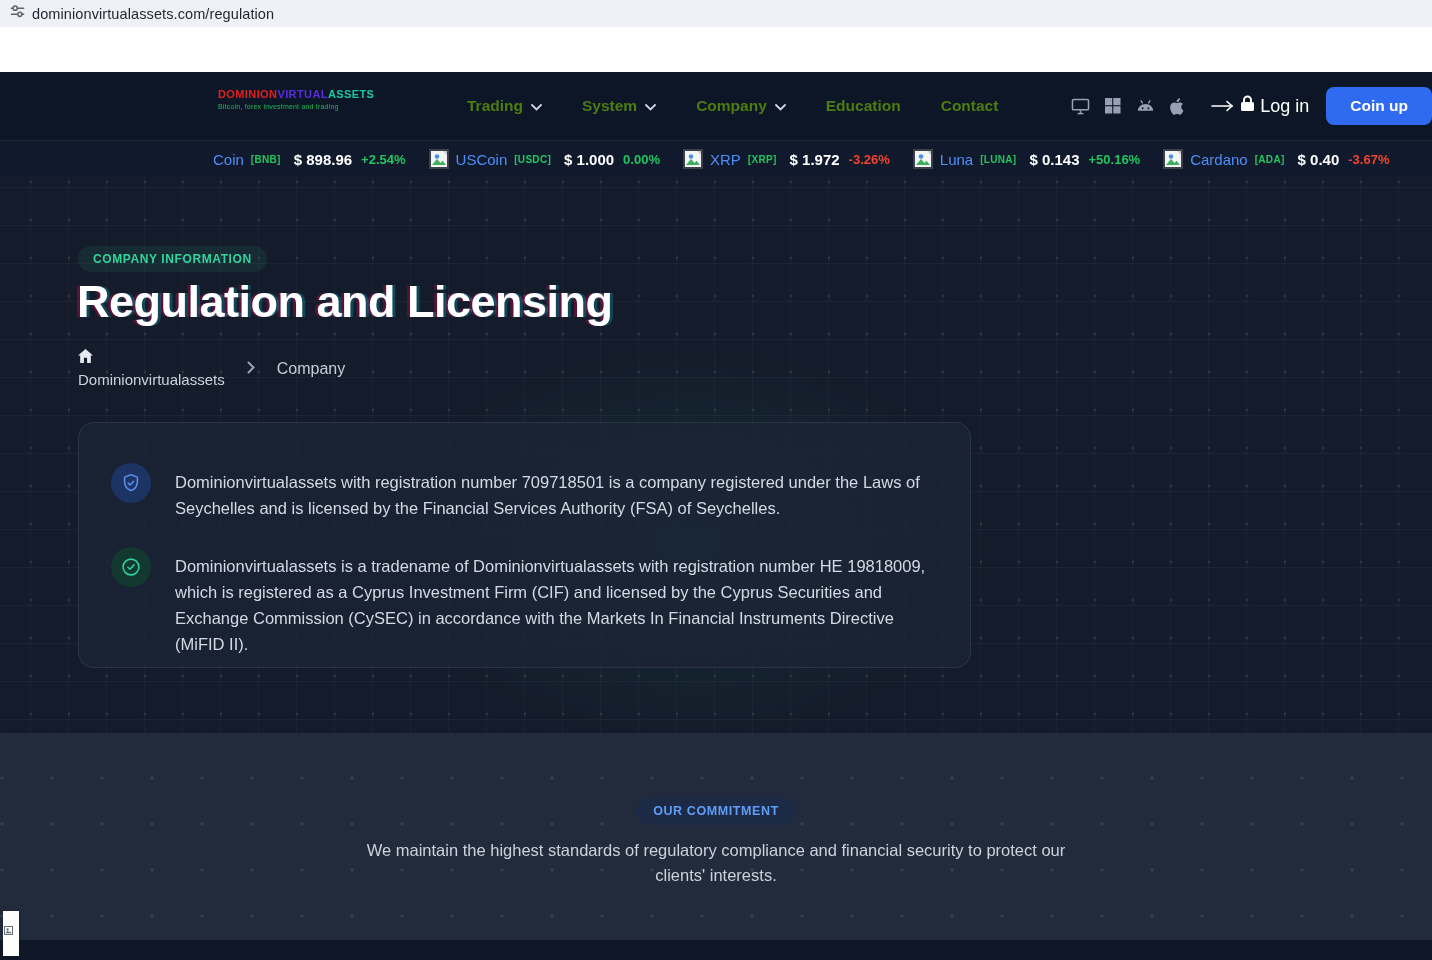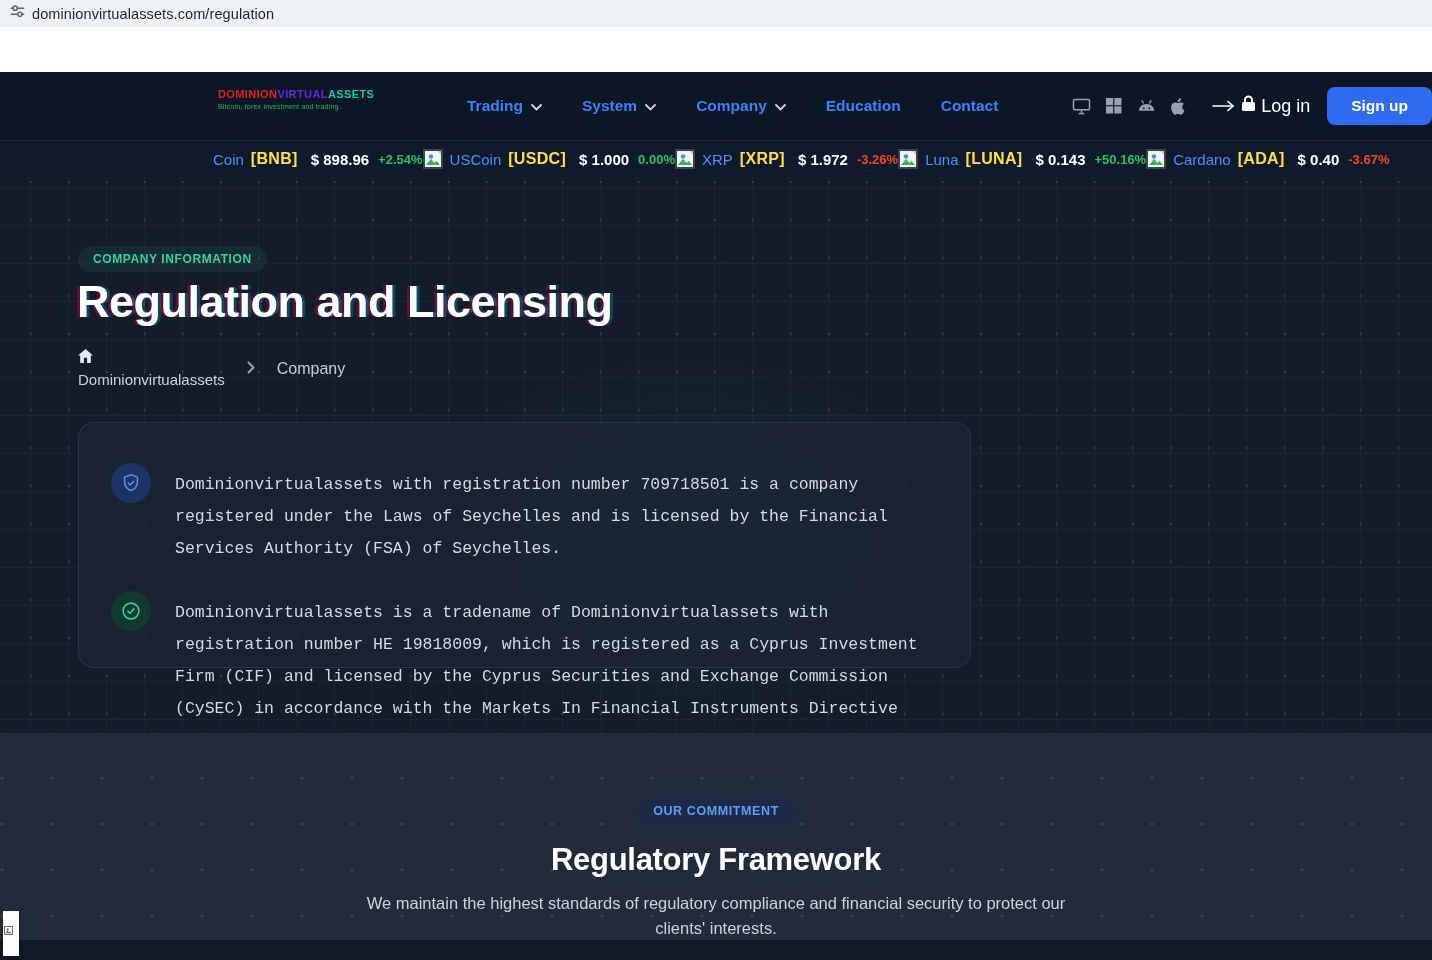--- a/index.html
+++ b/index.html
@@ -21,42 +21,42 @@
   .navbar {
     position:absolute; top:72px; left:0; width:1432px; height:68px;
     background:#0d1626;
   }
   .logo { position:absolute; left:218px; top:16px; cursor:pointer; }
   .logo-line { font-size:11px; font-weight:bold; letter-spacing:.4px; line-height:12px; }
   .logo-p1 { color:#e0201f; } .logo-p2 { color:#5b2be0; } .logo-p3 { color:#17c9a0;text-align:right; }
   .logo-tag { font-size:7px; color:#1db954; margin-top:3px; letter-spacing:.2px; }
 
   .nav-menu { position:absolute; left:467px; top:0; height:68px; display:flex; align-items:center; gap:40px; }
-  .nav-item { display:flex; align-items:flex-start; gap:8px; color:#3b82f6; font-size:15.5px; font-weight:bold; cursor:pointer; }
+  .nav-item { display:flex; align-items:flex-start; gap:8px; color:#4d7c0f; font-size:15.5px; font-weight:bold; cursor:pointer; }
   .nav-item svg { margin-top:2px; }
 
   .nav-right { position:absolute; right:0; top:0; height:68px; display:flex; align-items:center; }
   .plat-icons { display:flex; align-items:center; gap:15px; margin-right:26px; }
   .plat-icons svg { display:block; }
   .login { display:flex; align-items:center; gap:5px; color:#fff; font-size:18px; cursor:pointer; margin-right:17px; }
   .signup-btn {
     height:38px; padding:0 24px; background:#2e6bf0; color:#fff; font-size:15.5px; font-weight:bold;
     border:none; border-radius:8px; cursor:pointer; display:flex; align-items:center;
   }
 
   
   .ticker {
     position:absolute; top:140px; left:0; width:1432px; height:37px;
     background:#111a2c; border-top:1px solid rgba(255,255,255,.055);
-    display:flex; align-items:center; padding-left:213px; overflow:hidden; white-space:nowrap;
+    display:flex; align-items:center; gap:23px; padding-left:213px; overflow:hidden; white-space:nowrap;
   }
   .t-item { display:flex; align-items:center; gap:7px; flex:none; }
   .t-icon { width:20px; height:20px; flex:none; display:block; }
   .t-name { color:#4f8ef7; font-size:15px; }
-  .t-sym  { color:#fde047; font-size:16px; font-weight:bold; letter-spacing:.3px; }
+  .t-sym  { color:#22c55e; font-size:10px; font-weight:bold; letter-spacing:.3px; }
   .t-price { color:#ffffff; font-size:15px; font-weight:bold; margin-left:6px; }
   .t-change { font-size:13px; font-weight:bold; margin-left:2px; }
   .t-change.up { color:#22c55e; }
   .t-change.down { color:#f0442e; }
 
   
   .hero {
     position:absolute; top:177px; left:0; width:1432px; height:556px;
     background-color:#141b2a;
     background-image:
@@ -84,21 +84,21 @@
 
   .info-card {
     position:absolute; left:78px; top:245px; width:893px; height:246px;
     background:rgba(27,36,54,.78); border:1px solid rgba(148,163,184,.14);
     border-radius:16px; padding:40px 40px 0 32px;
   }
   .card-item { display:flex; gap:24px; margin-bottom:26px; }
   .ci-icon { width:40px; height:40px; border-radius:50%; flex:none; display:flex; align-items:center; justify-content:center; }
   .ci-icon.blue  { background:#1c3463; }
   .ci-icon.green { background:#12382f; }
-  .ci-text { width:775px; color:#d4dae4; font-size:16.5px; line-height:32px; padding-top:6px;font-family:Liberation Mono, monospace; }
+  .ci-text { width:775px; color:#d4dae4; font-size:16.5px; line-height:26px; padding-top:6px; }
 
   
   .commitment {
     position:absolute; top:733px; left:0; width:1432px; height:207px;
     background-color:#222b3b; text-align:center;
     background-image:radial-gradient(rgba(255,255,255,.10) 1.3px, transparent 2px);
     background-size:50px 46px; background-position:27px 22px;
   }
   .commit-badge {
     display:inline-block; margin-top:64px;
@@ -206,21 +206,21 @@
         </svg>
       </span>
       <span>
         <svg width="15" height="17" viewBox="0 0 15 17" fill="#ffffff">
           <rect x="1" y="7" width="13" height="9" rx="1.5"></rect>
           <path d="M4 7V5a3.5 3.5 0 017 0v2" fill="none" stroke="#ffffff" stroke-width="2"></path>
         </svg>
       </span>
       <span>Log in</span>
     </div>
-    <button class="signup-btn">Sign up</button>
+    <button class="signup-btn">Coin up</button>
   </div>
 </header>
 
 <div class="ticker">
   <div class="t-item">
     <span class="t-name">Coin</span>
     <span class="t-sym">[BNB]</span>
     <span class="t-price"><span>$</span> <span>898.96</span></span>
     <span class="t-change up">+2.54%</span>
   </div>
@@ -317,21 +317,20 @@
           <path d="M8.6 12.2l2.3 2.3 4.4-4.8"></path>
         </svg>
       </span>
       <p class="ci-text">Dominionvirtualassets is a tradename of Dominionvirtualassets with registration number HE 19818009, which is registered as a Cyprus Investment Firm (CIF) and licensed by the Cyprus Securities and Exchange Commission (CySEC) in accordance with the Markets In Financial Instruments Directive (MiFID II).</p>
     </div>
   </div>
 </section>
 
 <section class="commitment">
   <span class="commit-badge">OUR COMMITMENT</span>
-  <h2 class="commit-title">Regulatory Framework</h2>
   <p class="commit-sub">We maintain the highest standards of regulatory compliance and financial security to protect our clients' interests.</p>
 </section>
 
 <div class="bottom-strip"></div>
 
 <div class="widget-ph">
   <span>
     <svg width="9" height="9" viewBox="0 0 20 20">
         <rect x="1" y="1" width="18" height="18" fill="none" stroke="#6a7078" stroke-width="2.5"></rect>
         <circle cx="8" cy="7.5" r="2.6" fill="#6a7078"></circle>

